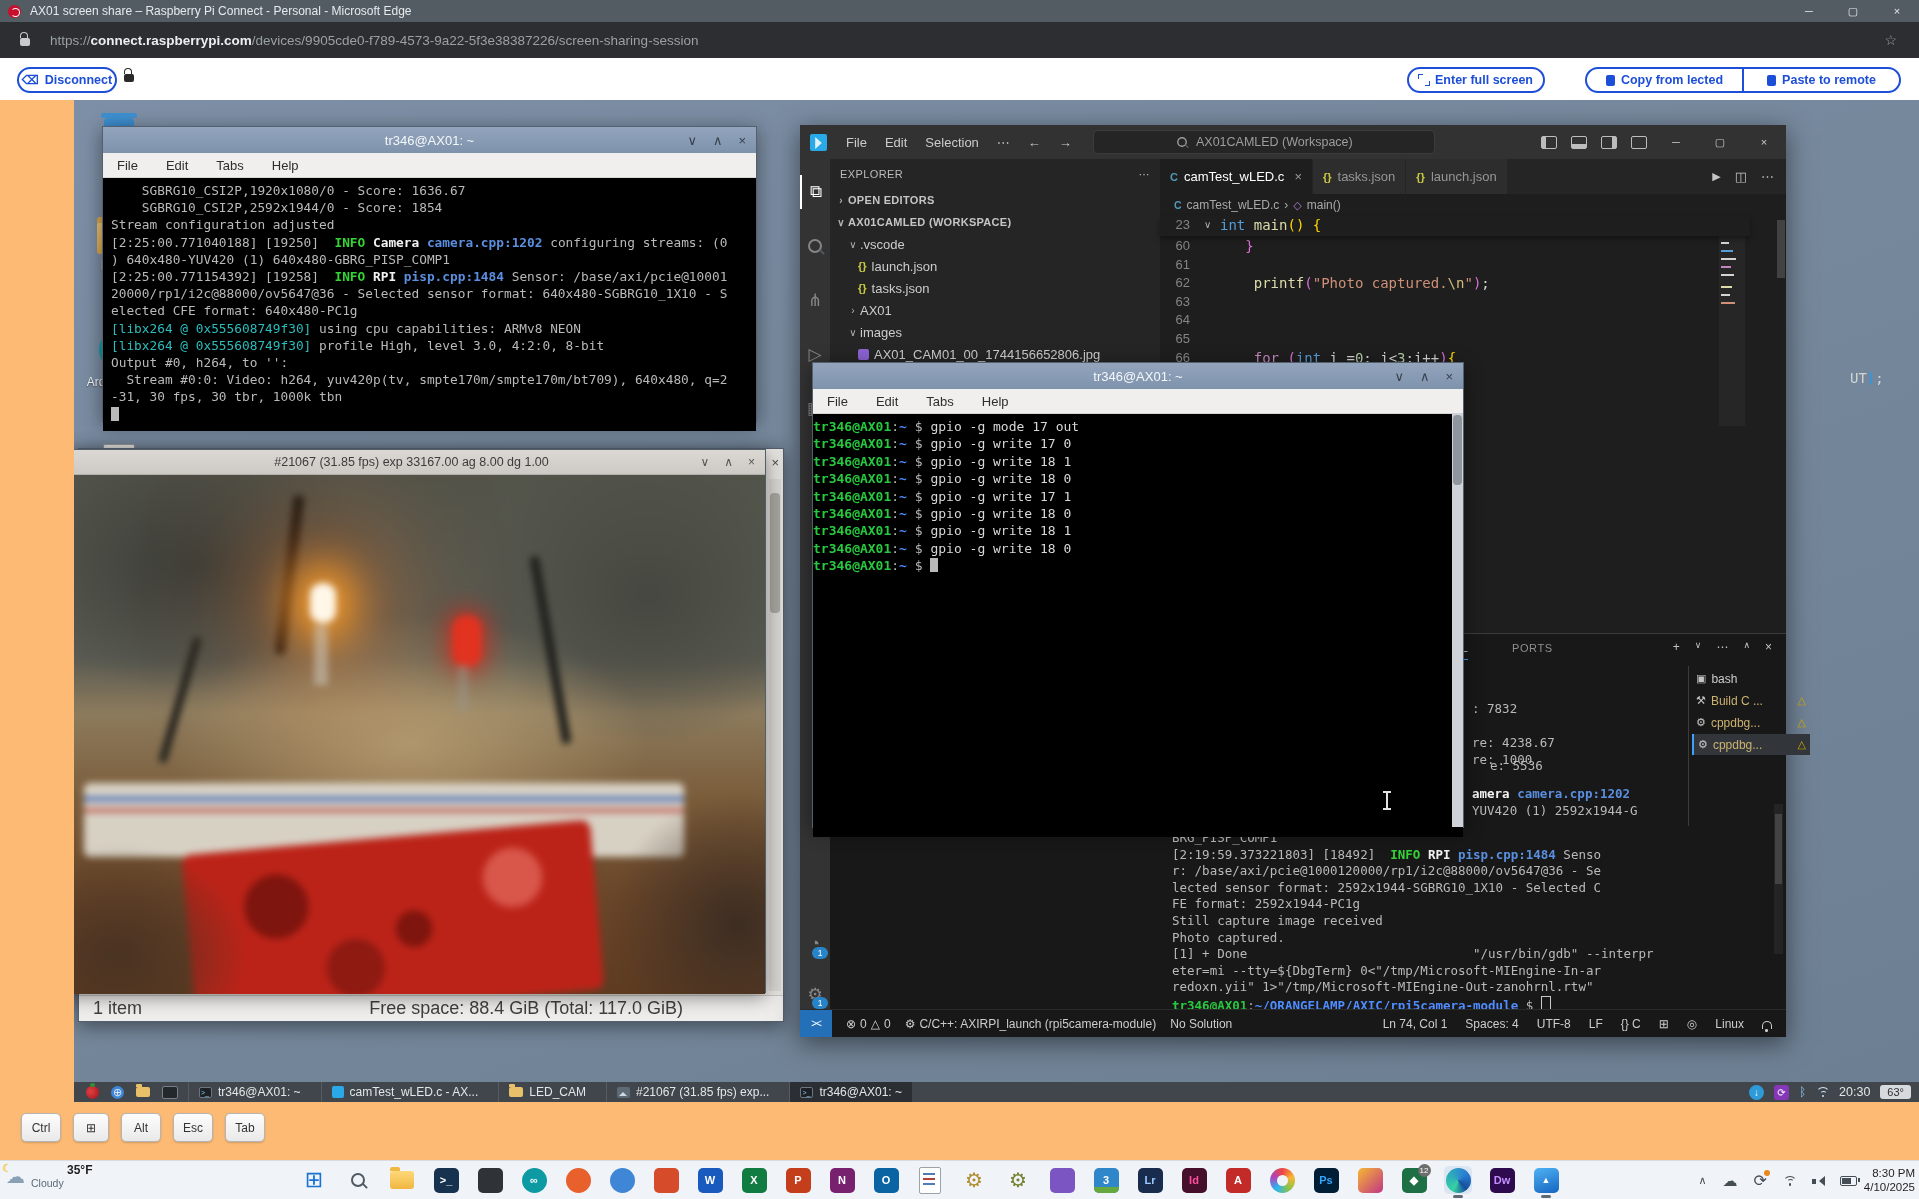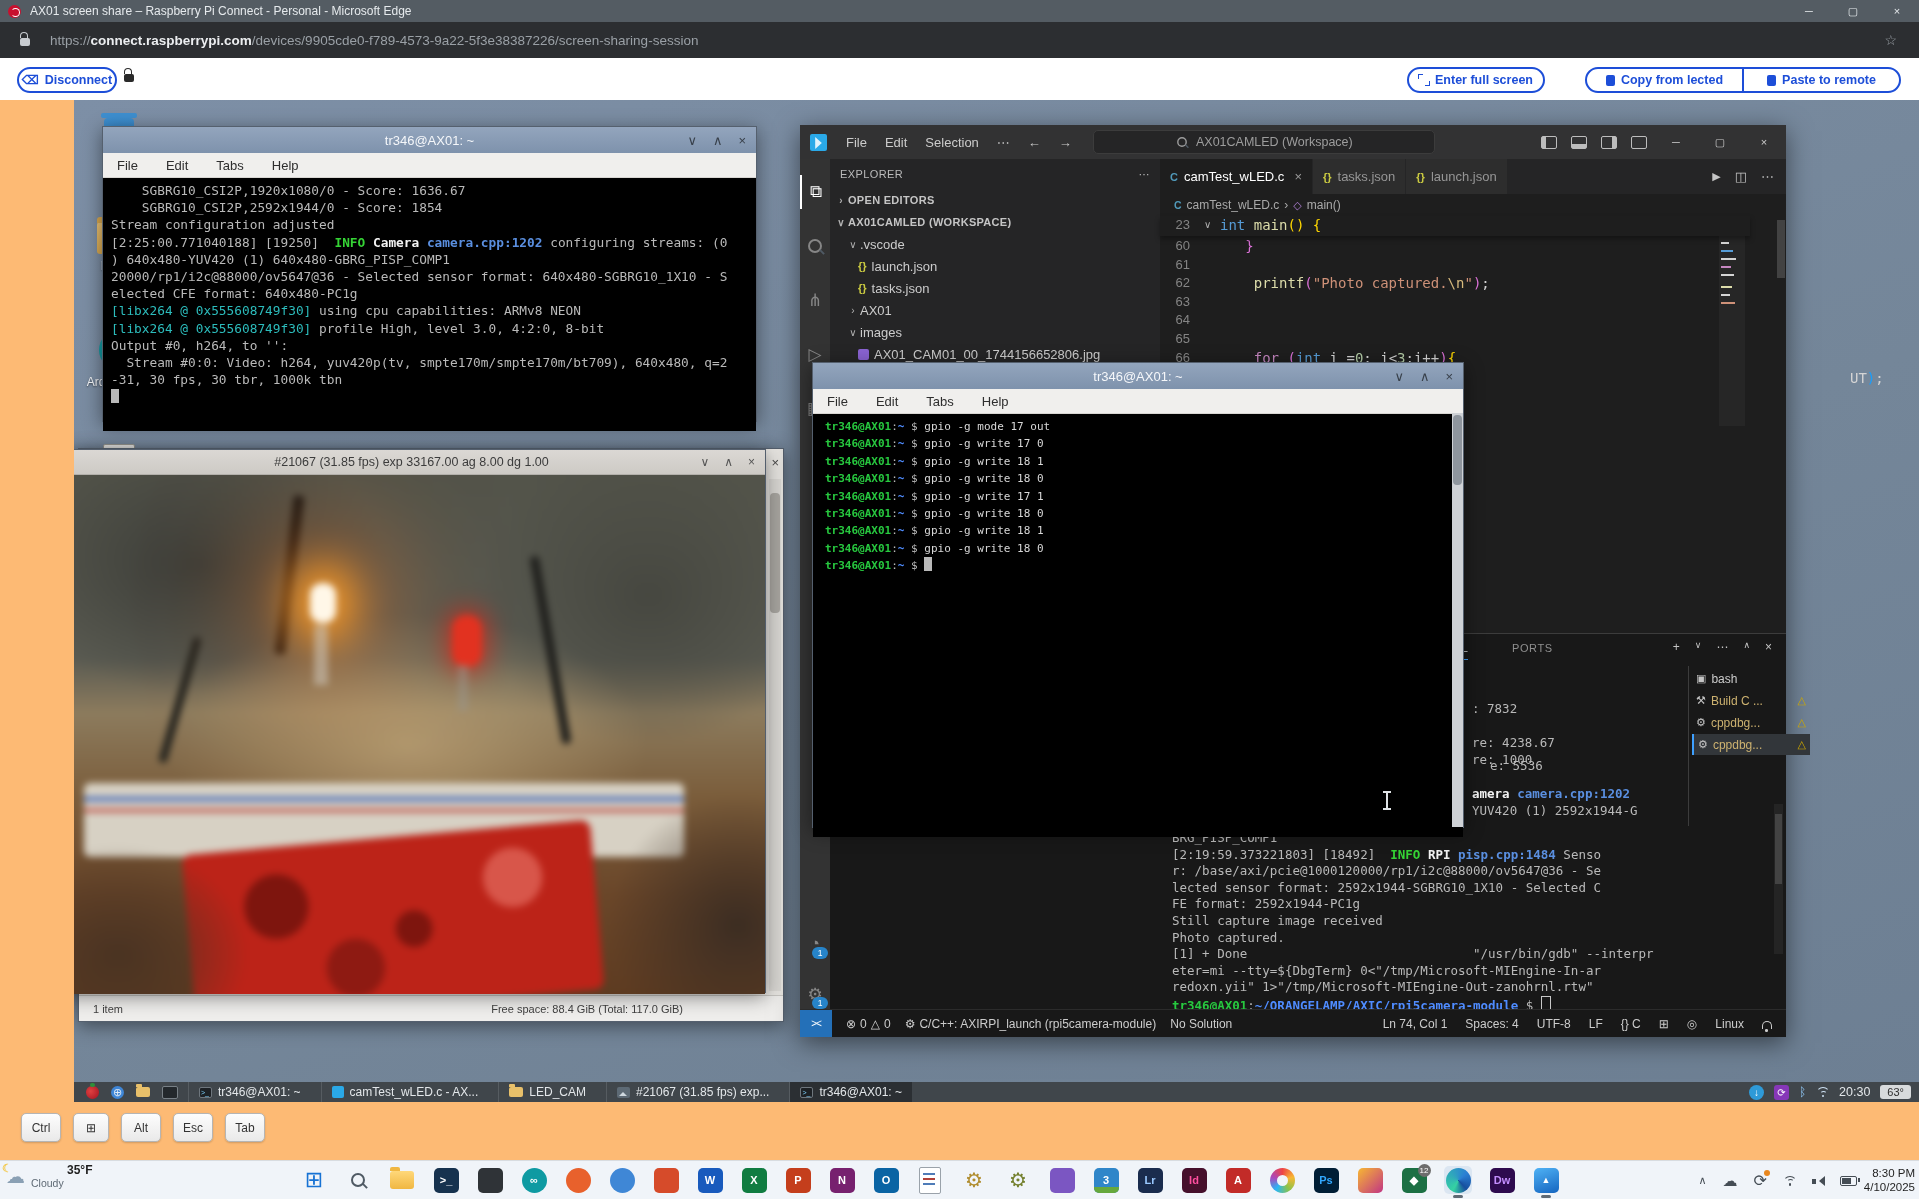--- a/index.html
+++ b/index.html
@@ -66,31 +66,31 @@
   
   .s-d{color:#b9b9b9;} .s-g{color:#35d435;font-weight:bold;} .s-w{color:#f2f2f2;font-weight:bold;}
   .s-b{color:#5a8fe0;font-weight:bold;} .s-c{color:#2cbcbc;} .s-u{color:#27c93f;font-weight:bold;}
   .s-p{color:#4f8cff;font-weight:bold;} .s-cmd{color:#d8d8d8;}
   .s-cf{display:inline-block;width:8px;height:14px;background:#b9b9b9;vertical-align:-2px;}
   .s-co{display:inline-block;width:8px;height:14px;border:1px solid #c8c8c8;vertical-align:-2px;}
 
   #terminal1{left:28px;top:26px;width:655px;height:296px;z-index:4;}
   #terminal1 .tbody{height:245px;padding:4px 8px;font-size:12.8px;line-height:17.2px;}
   #terminal2{left:738px;top:262px;width:652px;height:466px;z-index:6;}
-  #terminal2 .tbody{height:415px;padding:4px 12px;font-size:11px;line-height:17.4px;}
+  #terminal2 .tbody{height:415px;padding:4px 0;font-size:13px;line-height:17.4px;}
   .tscroll{position:absolute;right:0;top:50px;width:11px;bottom:0;background:#cfd2d6;}
   .tscroll .thumb{position:absolute;left:1px;width:9px;background:#8f969e;border-radius:4px;}
   .ibeam{position:absolute;width:2px;height:15px;background:#dfe3e6;}
   .ibeam::before,.ibeam::after{content:"";position:absolute;left:-3px;width:8px;height:2px;background:#dfe3e6;}
   .ibeam::before{top:-2px;} .ibeam::after{bottom:-2px;}
 
   
   #file-manager{left:4px;top:348px;width:706px;height:574px;background:#e9e7e3;z-index:2;}
   #fm-status{position:absolute;left:0;bottom:0;width:100%;height:26px;background:#efeeec;border-top:1px solid #c9c7c3;
-    display:flex;align-items:center;color:#3f3f3f;font-size:11px;box-sizing:border-box;}
+    display:flex;align-items:center;color:#3f3f3f;font-size:18px;box-sizing:border-box;}
   #fm-scroll{position:absolute;right:2px;top:30px;width:12px;bottom:30px;background:#dcdad6;}
   #fm-scroll .thumb{position:absolute;left:1px;top:14px;width:10px;height:120px;background:#aba8a3;border-radius:4px;}
   #fm-close{position:absolute;right:4px;top:6px;color:#4a4a4a;font-size:13px;}
 
   
   #camera-window{left:-17px;top:349px;width:709px;height:544px;z-index:3;}
   #cam-title{height:24px;background:linear-gradient(180deg,#dbd8d4,#cdcac5);border-bottom:1px solid #b3b0ab;
     color:#3c3c3c;font-size:12.5px;display:flex;align-items:center;justify-content:center;position:relative;}
   #cam-title .ctrls{position:absolute;right:10px;display:flex;gap:15px;color:#555;font-size:12px;}
   #cam-body{position:relative;height:519px;overflow:hidden;background:#56574f;}
@@ -360,20 +360,21 @@
           <span>Edit</span>
           <span>Tabs</span>
           <span>Help</span>
         </div>
       <div class="tbody mono" id="t1-body">
           <div class="tline"><span class="s-d">    SGBRG10_CSI2P,1920x1080/0 - Score: 1636.67</span></div>
           <div class="tline"><span class="s-d">    SGBRG10_CSI2P,2592x1944/0 - Score: 1854</span></div>
           <div class="tline"><span class="s-d">Stream configuration adjusted</span></div>
           <div class="tline"><span class="s-d">[2:25:00.771040188] [19250]  </span><span class="s-g">INFO </span><span class="s-w">Camera </span><span class="s-b">camera.cpp:1202 </span><span class="s-d">configuring streams: (0</span></div>
           <div class="tline"><span class="s-d">) 640x480-YUV420 (1) 640x480-GBRG_PISP_COMP1</span></div>
+          <div class="tline"><span class="s-d">[2:25:00.771154392] [19258]  </span><span class="s-g">INFO </span><span class="s-w">RPI </span><span class="s-b">pisp.cpp:1484 </span><span class="s-d">Sensor: /base/axi/pcie@10001</span></div>
           <div class="tline"><span class="s-d">20000/rp1/i2c@88000/ov5647@36 - Selected sensor format: 640x480-SGBRG10_1X10 - S</span></div>
           <div class="tline"><span class="s-d">elected CFE format: 640x480-PC1g</span></div>
           <div class="tline"><span class="s-c">[libx264 @ 0x555608749f30]</span><span class="s-d"> using cpu capabilities: ARMv8 NEON</span></div>
           <div class="tline"><span class="s-c">[libx264 @ 0x555608749f30]</span><span class="s-d"> profile High, level 3.0, 4:2:0, 8-bit</span></div>
           <div class="tline"><span class="s-d">Output #0, h264, to '':</span></div>
           <div class="tline"><span class="s-d">  Stream #0:0: Video: h264, yuv420p(tv, smpte170m/smpte170m/bt709), 640x480, q=2</span></div>
           <div class="tline"><span class="s-d">-31, 30 fps, 30 tbr, 1000k tbn</span></div>
           <div class="tline"><span class="s-cf"></span></div>
         </div>
     </div>

